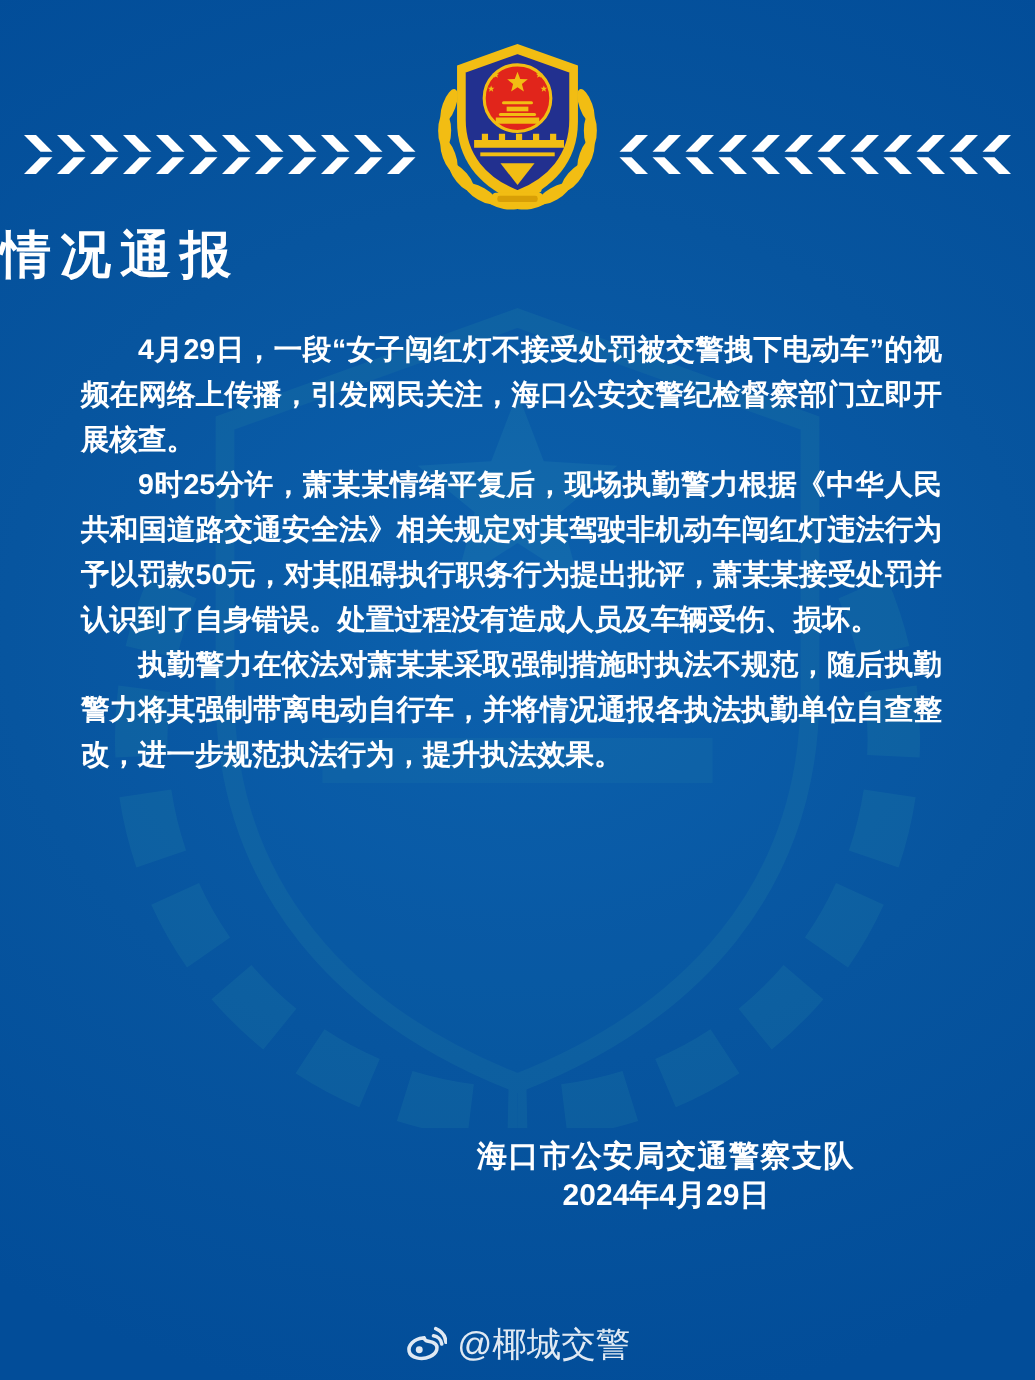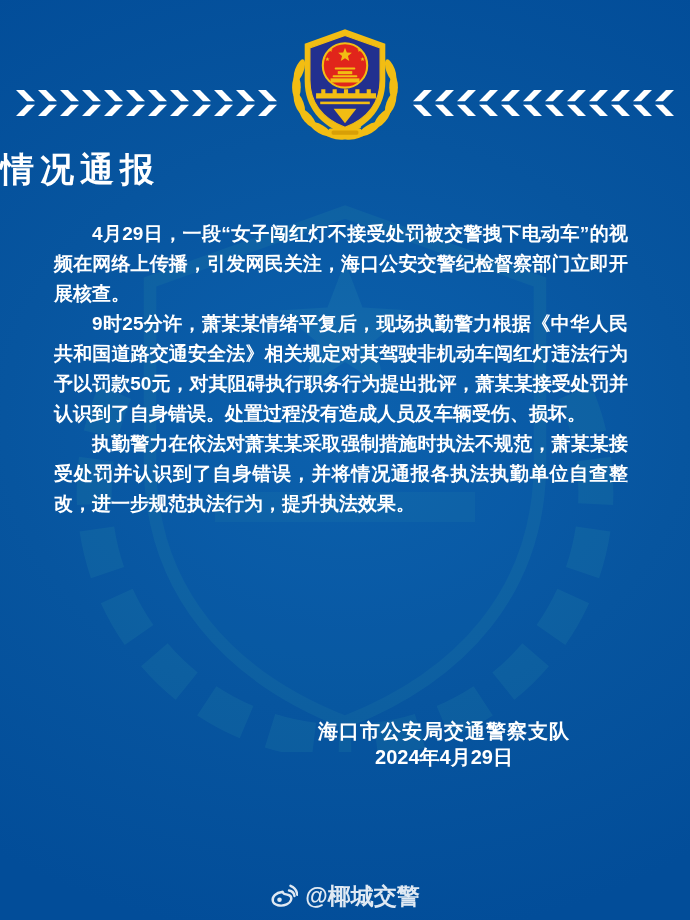--- a/index.html
+++ b/index.html
@@ -30,30 +30,30 @@
   }
   
   .report-body {
     position: absolute; top: 207px; left: 54px; right: 62px;
     font-size: 19px; line-height: 30px; font-weight: 600;
     text-align: justify; text-justify: inter-ideograph; text-align-last: left; margin-top: 12px;
   }
   .report-body p { margin: 0; text-indent: 2em; }
   
   .sign-block {
-    position: absolute; top: 718px; right: 120px;
+    position: absolute; top: 758px; right: 120px;
     text-align: center; font-weight: 600;
   }
   .signature { font-size: 20px; letter-spacing: 1px; line-height: 26px; }
   .report-date { font-size: 20px; line-height: 26px; }
   
   .footer {
     position: absolute; bottom: 8px; left: 0; width: 100%;
     display: flex; justify-content: center; align-items: center; gap: 7px;
-    color: rgba(255,255,255,0.88); font-size: 23px; font-weight: 700;
+    color: rgba(255,255,255,0.88); font-size: 23px; font-weight: 400;
   }
   .footer svg { display: block; }
 </style>
 </head>
 <body>
 
 <div class="poster">
 
   <div class="watermark">
     <svg viewBox="0 0 120 112" width="600" height="560" aria-hidden="true">
@@ -142,21 +142,21 @@
       <rect x="44" y="100" width="32" height="8" rx="2" fill="#f2bd13"></rect>
       <rect x="47" y="102" width="26" height="4" rx="1.5" fill="#d89f06"></rect>
     </svg>
   </div>
 
   <h1 class="title">情况通报</h1>
 
   <div class="report-body">
     <p>4月29日，一段“女子闯红灯不接受处罚被交警拽下电动车”的视频在网络上传播，引发网民关注，海口公安交警纪检督察部门立即开展核查。</p>
     <p>9时25分许，萧某某情绪平复后，现场执勤警力根据《中华人民共和国道路交通安全法》相关规定对其驾驶非机动车闯红灯违法行为予以罚款50元，对其阻碍执行职务行为提出批评，萧某某接受处罚并认识到了自身错误。处置过程没有造成人员及车辆受伤、损坏。</p>
-    <p>执勤警力在依法对萧某某采取强制措施时执法不规范，萧某某接受处罚并认识到了自身错误，并将情况通报各执法执勤单位自查整改，进一步规范执法行为，提升执法效果。</p>
+    <p>执勤警力在依法对萧某某采取强制措施时执法不规范，随后执勤警力将其强制带离电动自行车，并将情况通报各执法执勤单位自查整改，进一步规范执法行为，提升执法效果。</p>
   </div>
 
   <div class="sign-block">
     <div class="signature">海口市公安局交通警察支队</div>
     <div class="report-date">2024年4月29日</div>
   </div>
 
   <div class="footer">
     <span>
       <svg width="28" height="26" viewBox="0 0 28 26" aria-hidden="true">

